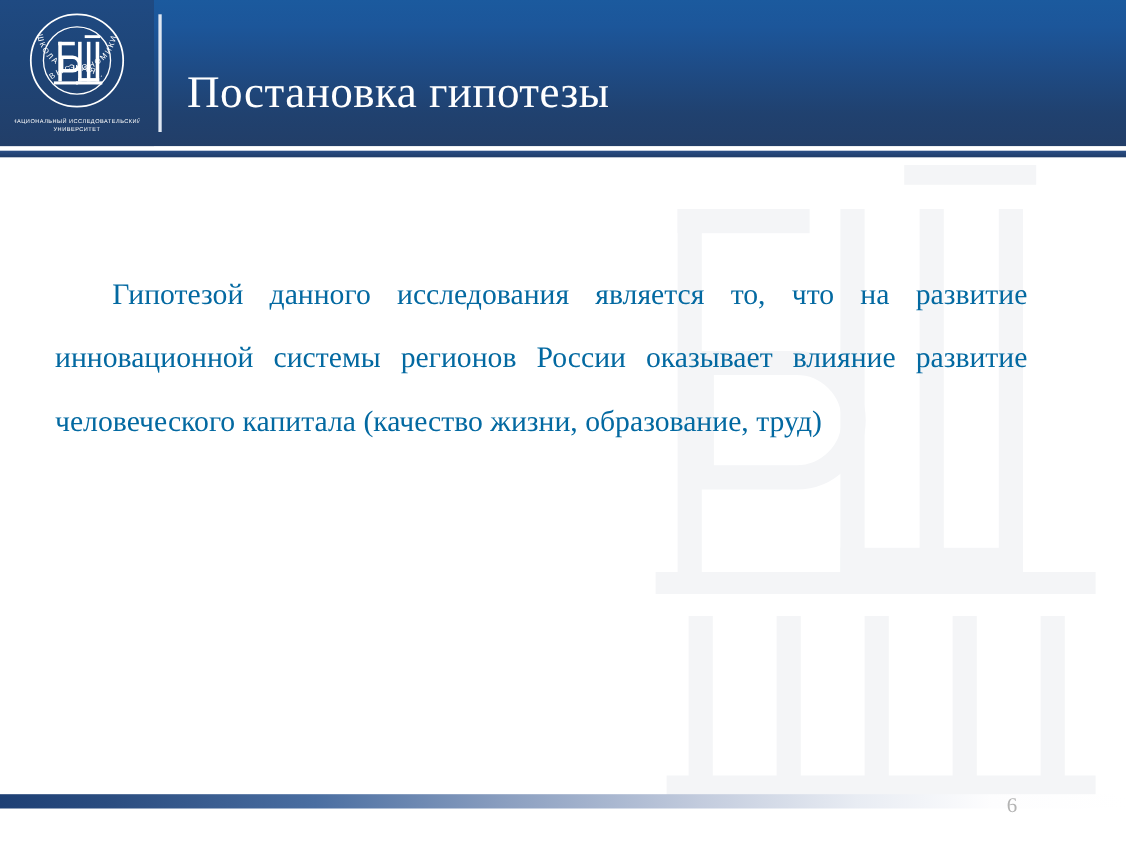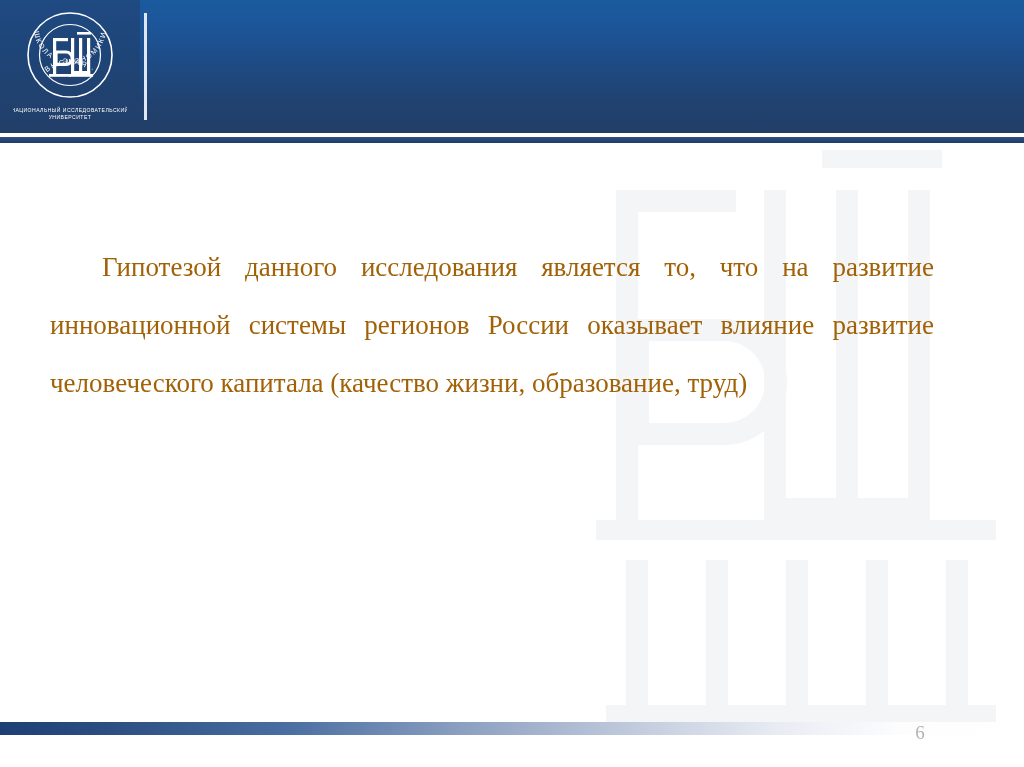--- a/index.html
+++ b/index.html
@@ -108,21 +108,21 @@
     pointer-events: none;
   }
   .watermark svg { display: block; width: 100%; height: 100%; }
 
   
   .body-text {
     position: absolute;
     left: 50px;
     top: 238px;
     width: 884px;
-    color: #a16207;
+    color: #0369a1;
     font-family: "Liberation Serif", serif;
     font-size: 27px;
     line-height: 58px;
     text-align: justify;
     text-justify: inter-word;
   }
   .body-text .para {
     margin: 0;
     text-indent: 52px;
   }
@@ -198,20 +198,21 @@
         <rect x="56" y="66" width="24" height="2.8"></rect>
       </g>
 
       <g fill="#ffffff" font-family="Liberation Sans, sans-serif" letter-spacing="0.45" text-anchor="middle">
         <text x="57" y="104" font-size="5.1">НАЦИОНАЛЬНЫЙ ИССЛЕДОВАТЕЛЬСКИЙ</text>
         <text x="57" y="111" font-size="5.1">УНИВЕРСИТЕТ</text>
       </g>
     </svg>
   </div>
 
+  <div class="slide-title">Постановка гипотезы</div>
 
   <div class="watermark">
     <svg viewBox="0 0 430 585" xmlns="http://www.w3.org/2000/svg" aria-hidden="true">
       <g fill="#f4f5f7">
 
         <rect x="30" y="40" width="22" height="330"></rect>
         <rect x="30" y="40" width="120" height="22"></rect>
         <path d="M 52 180 h 86 a 52 52 0 0 1 0 104 h -86 z" fill="none" stroke="#f4f5f7" stroke-width="22"></path>
         <rect x="178" y="40" width="22" height="330"></rect>
         <rect x="250" y="40" width="22" height="330"></rect>

